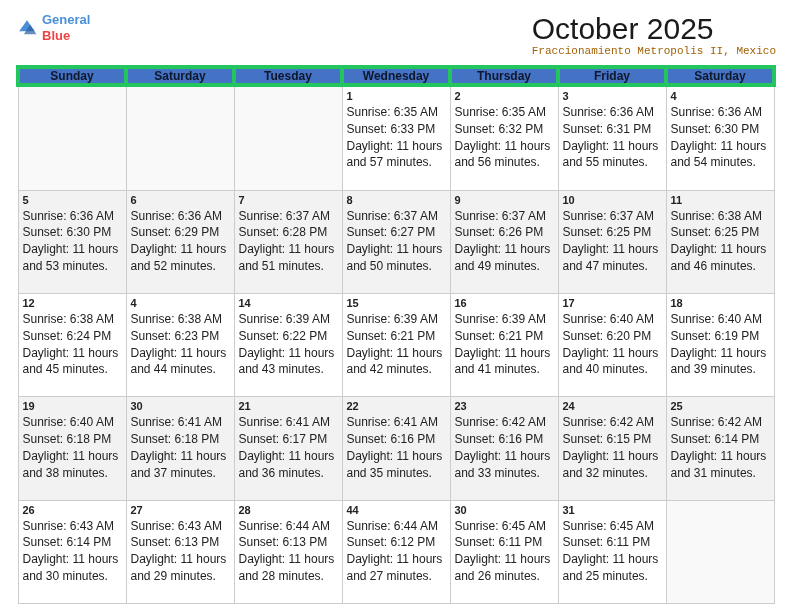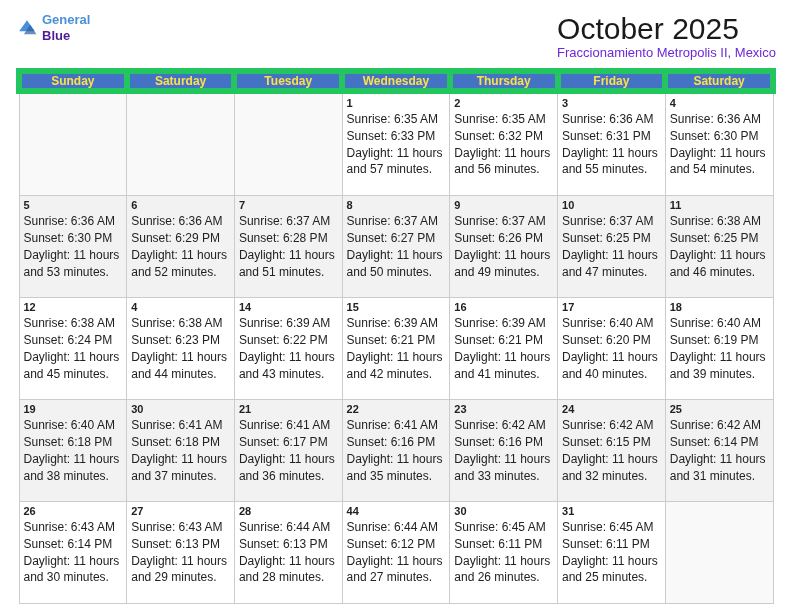--- a/index.html
+++ b/index.html
@@ -43,38 +43,39 @@
     }
     .title-block {
     }
     .main-title {
       font-size: 30px;
       font-weight: normal;
       color: #1a1a1a;
       line-height: 1.1;
     }
     .sub-title {
-      font-size: 13px;
-      color: #6d28d9;
+      font-size: 11px;
+      color: #a16207;
+      font-family: Liberation Mono, monospace;
     }
     .calendar {
       flex: 1;
       border: 1px solid #ccc;
       border-collapse: collapse;
       width: 100%;
       table-layout: fixed;
     }
     .calendar th {
       background-color: #4472c4;
-      color: #fde047;
+      color: #0f172a;
       font-size: 12px;
       font-weight: bold;
       text-align: center;
       padding: 0 2px;
-      border: 6px solid #22c55e;
+      border: 4px solid #22c55e;
     }
     .calendar td {
       border: 1px solid #ccc;
       vertical-align: top;
       padding: 3px 4px;
       font-size: 9.5px;
       color: #222;
       height: 88px;
       background: #fff;
     }
@@ -105,21 +106,21 @@
 <div class="page">
   <div class="header">
     <div class="logo">
       <svg class="logo-icon" viewBox="0 0 28 28">
         <rect x="0" y="0" width="28" height="28" fill="white"></rect>
         <polygon points="14,4 24,18 4,18" fill="#4a90d9"></polygon>
         <polygon points="18,10 26,22 10,22" fill="#2a5fa0" opacity="0.7"></polygon>
       </svg>
       <div class="logo-text">
         <div><span>General</span></div>
-        <div><span style="color:#4c1d95">Blue</span></div>
+        <div><span style="color:#ef4444">Blue</span></div>
       </div>
     </div>
     <div class="title-block">
       <div class="main-title">October 2025</div>
       <div class="sub-title">Fraccionamiento Metropolis II, Mexico</div>
     </div>
   </div>
 
   <table class="calendar">
     <thead>

